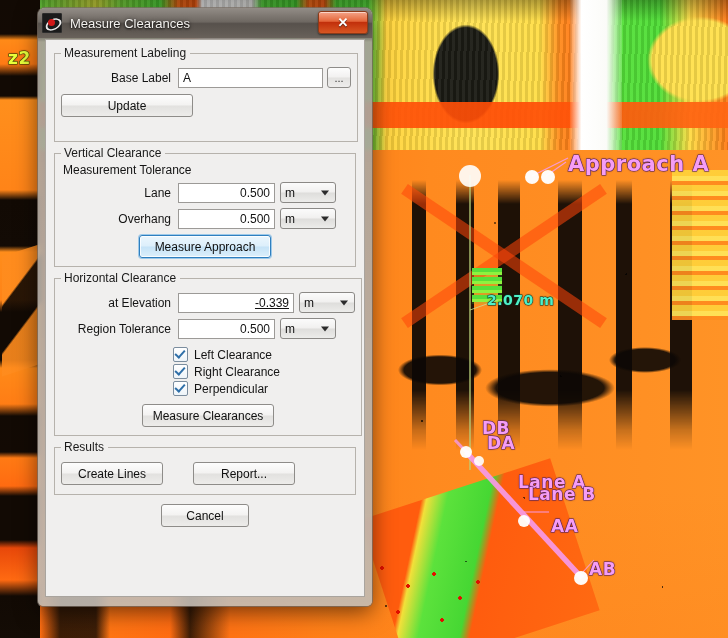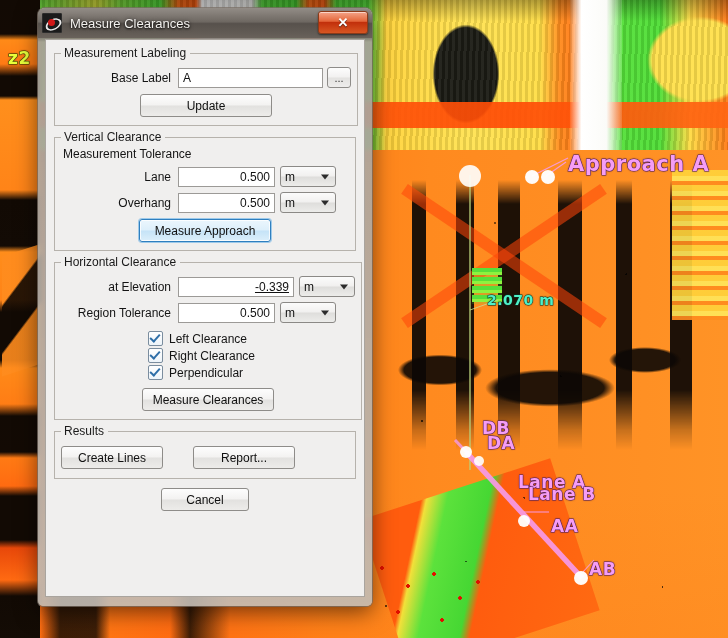--- a/index.html
+++ b/index.html
@@ -475,21 +475,21 @@
 
     <div id="client">
 
       <fieldset class="grp">
         <legend>Measurement Labeling</legend>
         <div class="row">
           <div class="lbl" style="width:110px">Base Label</div>
           <input class="txt" style="width: 145px;" type="text" value="A">
           <div class="ellipsis-btn">...</div>
         </div>
-        <div class="row" style="justify-content:center;margin-top:6px;margin-bottom:2px">
+        <div class="row" style="justify-content:flex-start;margin-top:6px;margin-bottom:18px">
           <button class="btn" style="width:132px">Update</button>
         </div>
       </fieldset>
 
       <fieldset class="grp">
         <legend>Vertical Clearance</legend>
         <div class="subhead">Measurement Tolerance</div>
 
         <div class="row">
           <div class="lbl" style="width:110px">Lane</div>
@@ -528,21 +528,21 @@
 
         <div class="row">
           <div class="lbl" style="width:110px">Region Tolerance</div>
           <input class="txt num" style="width: 97px;" type="text" value="0.500">
           <div class="combo">
             <span class="cval">m</span>
             <span class="carr"></span>
           </div>
         </div>
 
-        <div id="chk-list" style="margin:8px 0 2px 87px">
+        <div id="chk-list" style="margin:8px 0 2px 112px">
             <div class="chkrow">
               <span class="chk on"></span>
               <span class="chklbl">Left Clearance</span>
             </div>
             <div class="chkrow">
               <span class="chk on"></span>
               <span class="chklbl">Right Clearance</span>
             </div>
             <div class="chkrow">
               <span class="chk on"></span>

